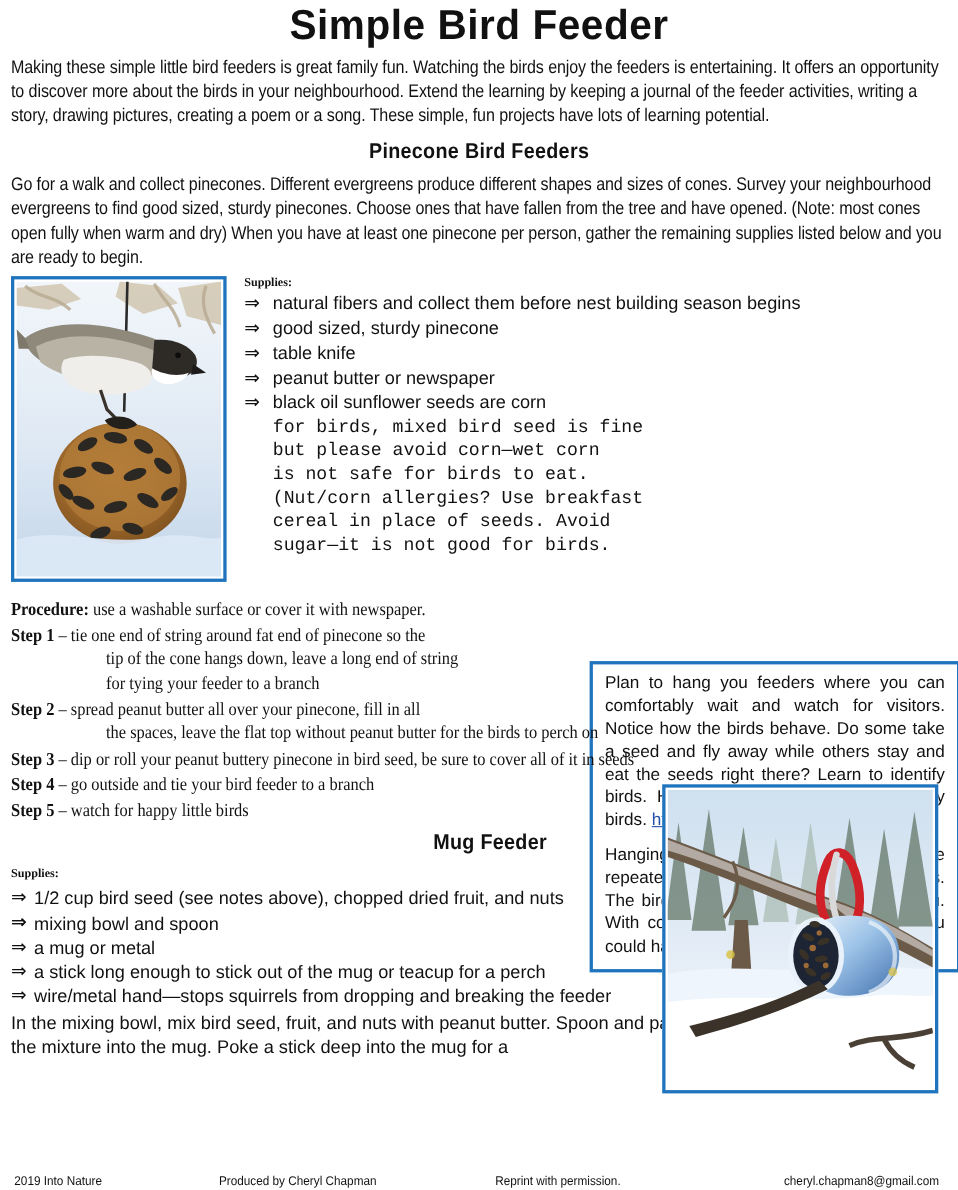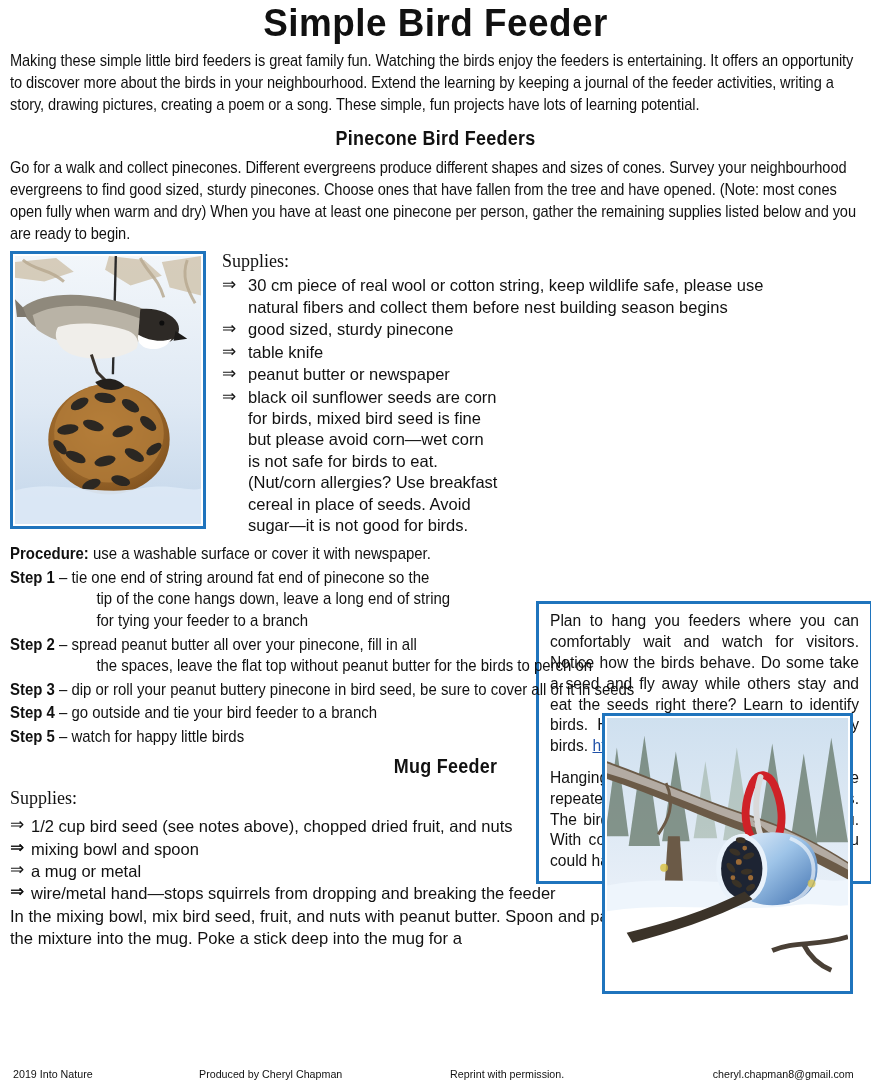--- a/index.html
+++ b/index.html
@@ -69,22 +69,22 @@
   #bird-photo-frame { left: 0px; top: 0px; width: 196px; height: 278px; }
 
   .photo { width:100%; height:100%; display:block; }
 
   .supplies-col {
     margin-left: 212px;
     padding-top: 0px;
   }
   .supplies-label {
     font-family: "Liberation Serif", serif;
-    font-weight: normal;
-    font-size: 18px;
+    font-weight: bold;
+    font-size: 11px;
     margin: 4px 0 3px 0;
   }
   ul.arrow-list { list-style:none; margin:0; padding:0; }
   ul.arrow-list li {
     position: relative;
     padding-left: 26px;
     font-size: 16.5px;
     line-height: 1.30;
     margin-bottom: 1px;
   }
@@ -108,21 +108,21 @@
     margin: 0 0 11px 0;
     font-size: 15.6px;
     line-height: 1.335;
     text-align: justify;
     text-justify: inter-word;
   }
   .callout p:last-child { margin-bottom: 0; }
   .callout a { color:#2051a8; text-decoration: underline; }
 
   
-  .procedure-block { margin-top: 4px; }
+  .procedure-block { margin-top: 4px; font-family: Liberation Serif, serif; }
   .proc-line {
     font-size: 16.6px;
     line-height: 1.30;
     margin-bottom: 2px;
     transform: scaleX(0.9);
     transform-origin: left center;
     width: 111%;
   }
   .proc-line b { font-weight: bold; }
   .step-cont { display:block; padding-left: 96px; }
@@ -241,39 +241,38 @@
 
         <path d="M0 238 C40 226 80 244 128 236 C160 230 178 240 190 236 L190 272 L0 272 Z" fill="#dbe8f6" opacity="0.95"></path>
       </svg>
     </div>
 
     <div class="supplies-col">
       <div class="supplies-label">Supplies:</div>
       <ul class="arrow-list">
         <li>
           <span class="arrow">⇒</span>
-          <span>30 cm piece of real wool or cotton string, keep wildlife safe, please use</span>
           <span class="sub">natural fibers and collect them before nest building season begins</span>
         </li>
         <li>
           <span class="arrow">⇒</span>
           <span>good sized, sturdy pinecone</span>
         </li>
         <li>
           <span class="arrow">⇒</span>
           <span>table knife</span>
         </li>
         <li>
           <span class="arrow">⇒</span>
           <span>peanut butter or newspaper</span>
         </li>
         <li>
           <span class="arrow">⇒</span>
           <span>black oil sunflower seeds are corn</span>
-          <span class="sub" style="white-space:pre-line;">for birds, mixed bird seed is fine
+          <span class="sub" style="white-space:pre-line;font-family:Liberation Mono, monospace;">for birds, mixed bird seed is fine
 but please avoid corn—wet corn
 is not safe for birds to eat.
 (Nut/corn allergies? Use breakfast
 cereal in place of seeds. Avoid
 sugar—it is not good for birds.</span>
         </li>
       </ul>
     </div>
 
     <div class="callout">
@@ -413,20 +412,21 @@
         <li>
           <span class="arrow">⇒</span>
           <span>mixing bowl and spoon</span>
         </li>
         <li>
           <span class="arrow">⇒</span>
           <span>a mug or metal</span>
         </li>
         <li>
           <span class="arrow">⇒</span>
+          <span>a stick long enough to stick out of the mug or teacup for a perch</span>
         </li>
         <li>
           <span class="arrow">⇒</span>
           <span>wire/metal hand—stops squirrels from dropping and breaking the feeder</span>
         </li>
       </ul>
       <div class="mug-para">In the mixing bowl, mix bird seed, fruit, and nuts with peanut butter. Spoon and pack the mixture into the mug. Poke a stick deep into the mug for a</div>
     </div>
   </div>
 

